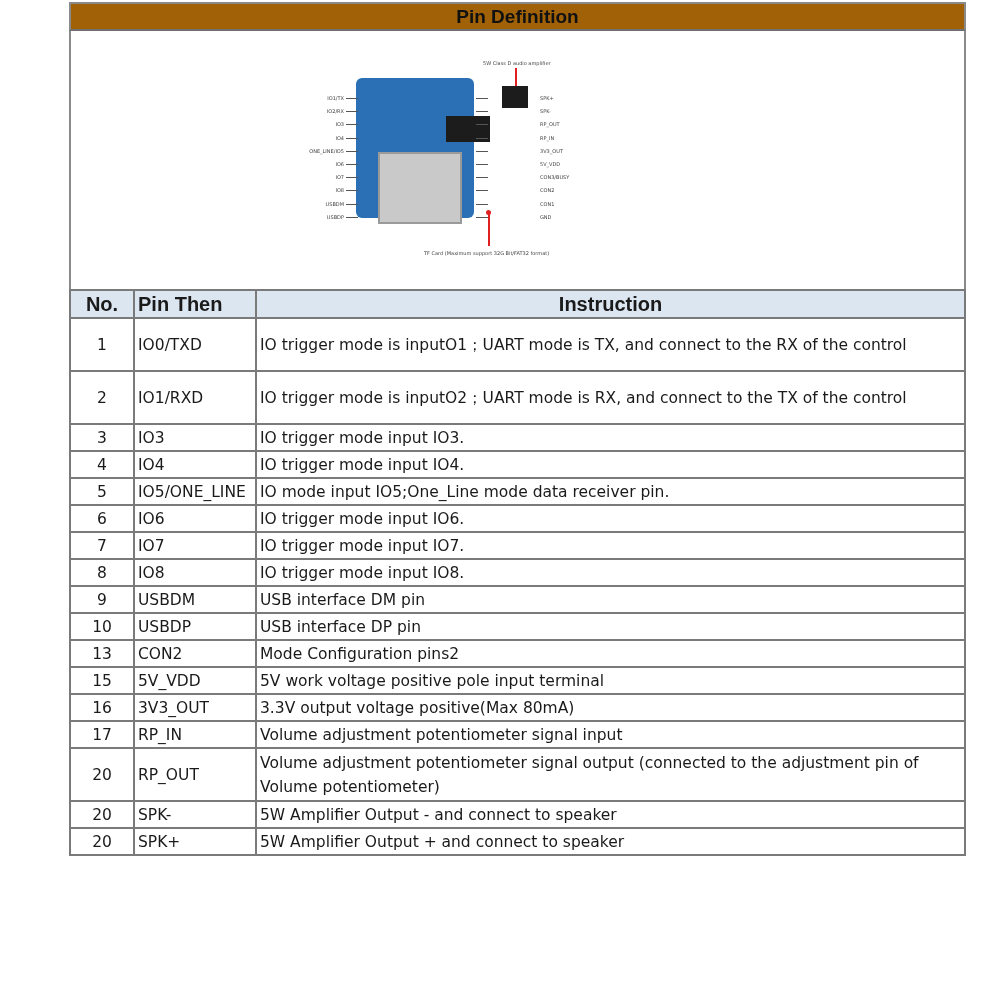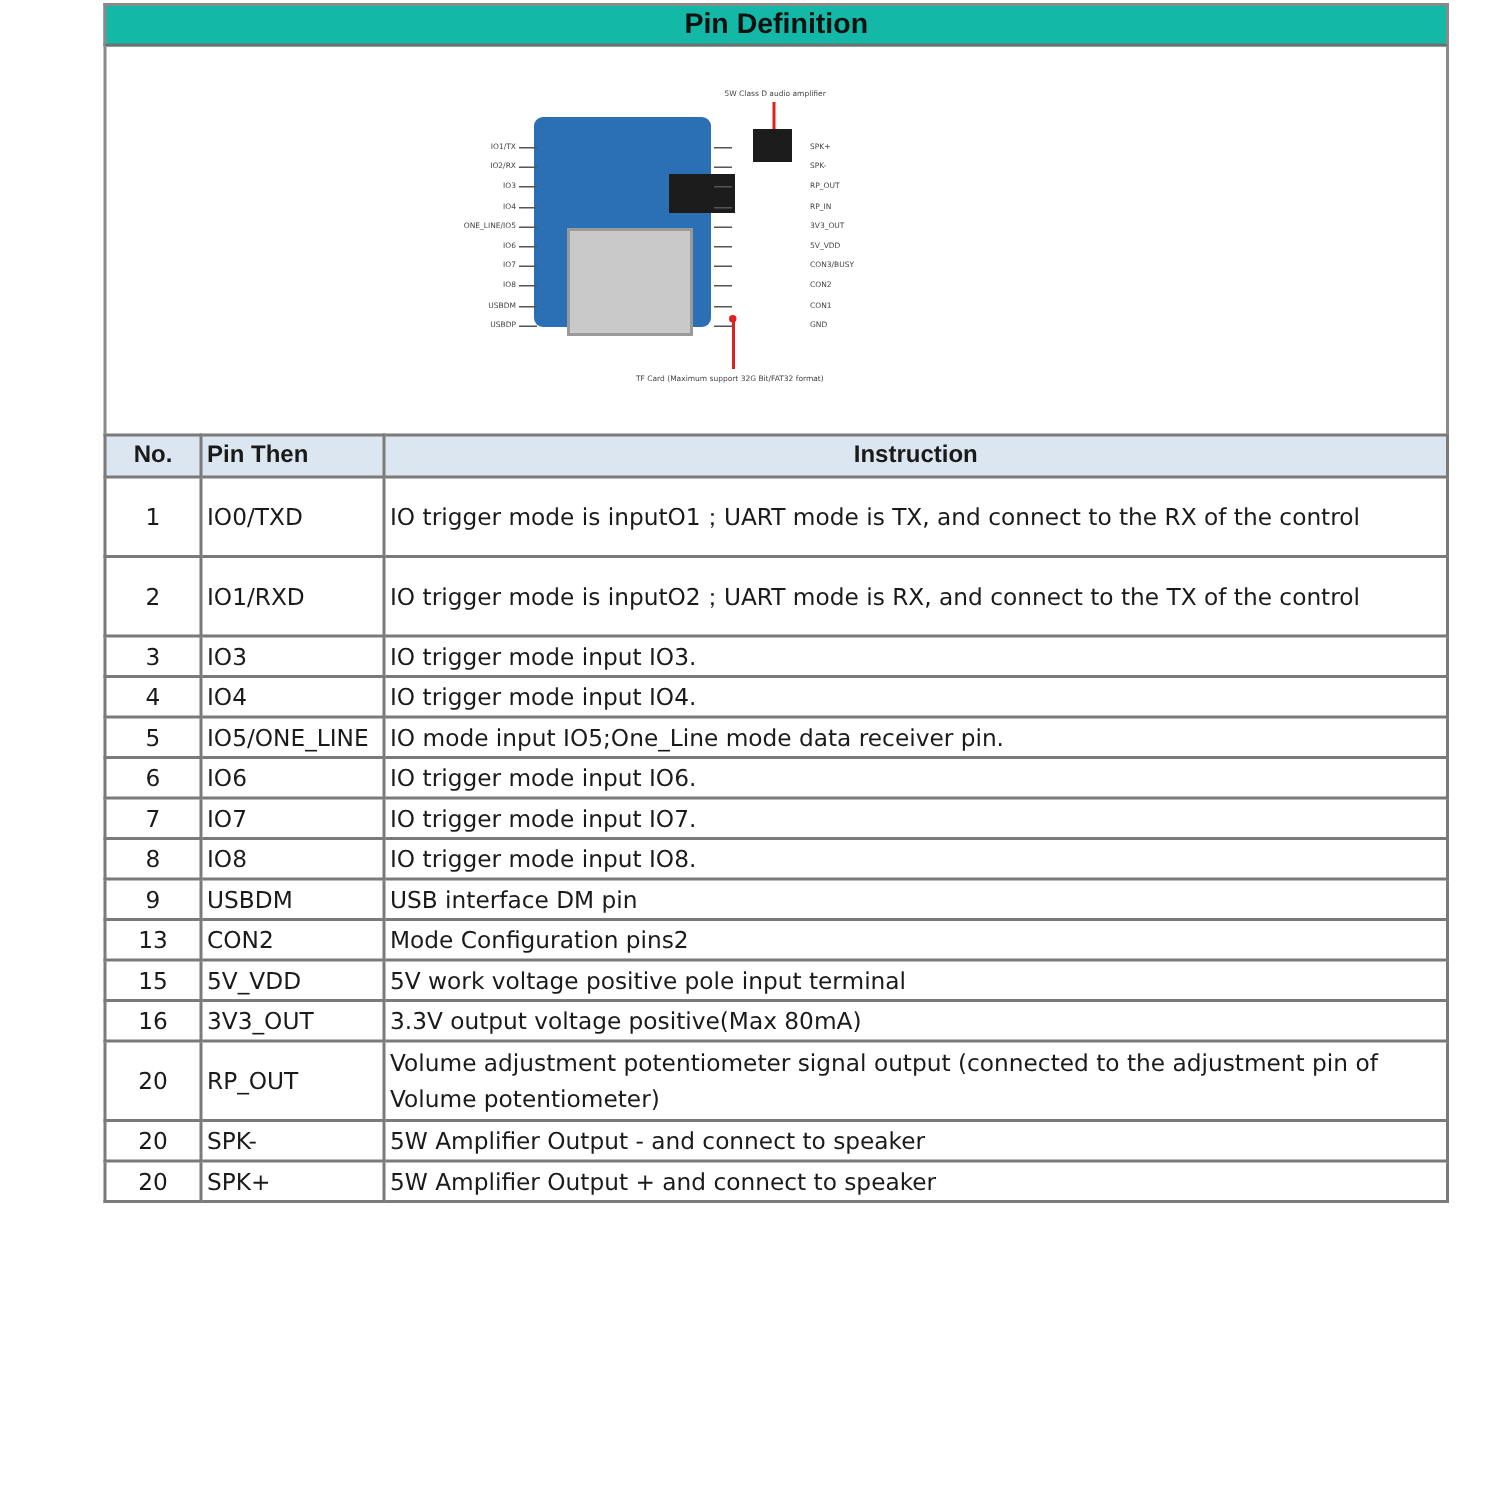--- a/index.html
+++ b/index.html
@@ -1,25 +1,25 @@
 <!DOCTYPE html>
 <html><head>
   <meta charset="utf-8">
   <style>
     html, body { margin: 0; padding: 0; background: #ffffff; }
     body { width: 1000px; height: 1000px; position: relative; overflow: hidden;
            font-family: "DejaVu Sans", sans-serif; color: #1a1a1a; }
     .sheet { position: absolute; left: 69px; top: 2px; width: 897px; }
-    .title-bar { height: 29px; background: #14b8a6; border: 2px solid #8a8a8a; border-bottom: 2px solid #707070;
+    .title-bar { height: 29px; background: #a16207; border: 2px solid #8a8a8a; border-bottom: 2px solid #707070;
                  display: flex; align-items: center; justify-content: center;
                  font-family: "Liberation Sans", sans-serif; font-weight: bold; font-size: 19px; color: #111; box-sizing: border-box; }
     .image-area { height: 258px; border-left: 2px solid #8a8a8a; border-right: 2px solid #8a8a8a; position: relative; box-sizing: border-box; }
     table { border-collapse: collapse; width: 897px; table-layout: fixed; }
     th, td { border: 2px solid #7a7a7a; font-family: "DejaVu Sans", sans-serif; font-size: 15.5px; color: #1a1a1a; padding: 0 3px; }
-    th { background: #dce6f1; height: 26px; font-weight: bold; font-size: 16px; font-family: "Liberation Sans", sans-serif; }
+    th { background: #dce6f1; height: 26px; font-weight: bold; font-size: 20px; font-family: "Liberation Sans", sans-serif; }
     th.c-no { text-align: center; }
     th.c-name { text-align: left; }
     th.c-ins { text-align: center; }
     td { height: 25px; line-height: 22px; vertical-align: middle; overflow: hidden; white-space: nowrap; }
     td.c-no { text-align: center; }
     td.c-ins.wrap { white-space: normal; line-height: 24px; height: 51px; }
     .col-no { width: 64px; } .col-name { width: 122px; }
     
     .pcb { position: absolute; left: 356px; top: 78px; width: 118px; height: 140px; background: #2b6fb5; border-radius: 6px; }
     .chip { position: absolute; background: #1c1c1c; }
@@ -92,33 +92,43 @@
           <td class="c-no">8</td>
           <td class="c-name">IO8</td>
           <td class="c-ins">IO trigger mode input IO8.</td>
         </tr>
         <tr>
           <td class="c-no">9</td>
           <td class="c-name">USBDM</td>
           <td class="c-ins">USB interface DM pin</td>
         </tr>
         <tr>
+          <td class="c-no">10</td>
+          <td class="c-name">USBDP</td>
+          <td class="c-ins">USB interface DP pin</td>
+        </tr>
+        <tr>
           <td class="c-no">13</td>
           <td class="c-name">CON2</td>
           <td class="c-ins">Mode Configuration pins2</td>
         </tr>
         <tr>
           <td class="c-no">15</td>
           <td class="c-name">5V_VDD</td>
           <td class="c-ins">5V work voltage positive pole input terminal</td>
         </tr>
         <tr>
           <td class="c-no">16</td>
           <td class="c-name">3V3_OUT</td>
           <td class="c-ins">3.3V output voltage positive(Max 80mA)</td>
+        </tr>
+        <tr>
+          <td class="c-no">17</td>
+          <td class="c-name">RP_IN</td>
+          <td class="c-ins">Volume adjustment potentiometer signal input</td>
         </tr>
         <tr>
           <td class="c-no">20</td>
           <td class="c-name">RP_OUT</td>
           <td class="c-ins wrap">Volume adjustment potentiometer signal output (connected to the adjustment  pin of Volume potentiometer)</td>
         </tr>
         <tr>
           <td class="c-no">20</td>
           <td class="c-name">SPK-</td>
           <td class="c-ins">5W Amplifier Output - and connect to speaker</td>

